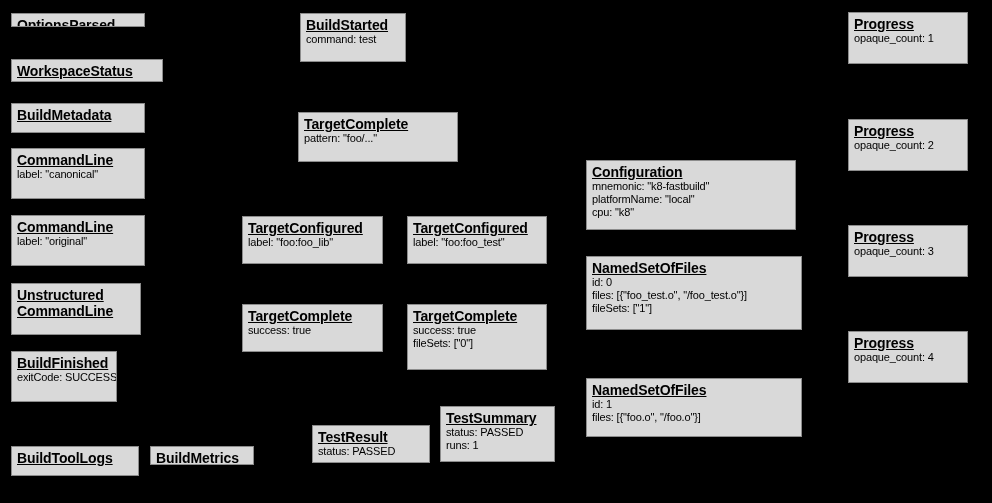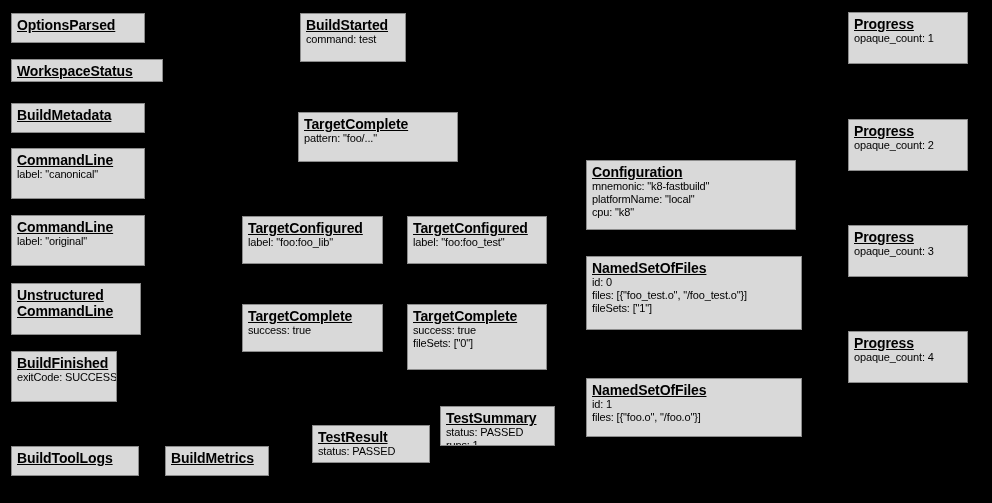--- a/index.html
+++ b/index.html
@@ -48,21 +48,21 @@
     color: #000000;
     white-space: pre;
     display: block;
     letter-spacing: -0.15px;
   }
 </style>
 </head>
 <body>
 
 <div id="canvas">
-    <div class="node" style="left: 11px; top: 13px; width: 134px; height: 30px; background: rgb(217, 217, 217); border-color: rgb(140, 140, 140); color: rgb(0, 0, 0);">
+    <div class="node" style="left: 11px; top: 13px; width: 134px; height: 14px; background: rgb(217, 217, 217); border-color: rgb(140, 140, 140); color: rgb(0, 0, 0);">
       <span class="node-title">OptionsParsed</span>
       <span class="node-attrs"></span>
     </div>
     <div class="node" style="left: 11px; top: 59px; width: 152px; height: 23px; background: rgb(217, 217, 217); border-color: rgb(140, 140, 140); color: rgb(0, 0, 0);">
       <span class="node-title">WorkspaceStatus</span>
       <span class="node-attrs"></span>
     </div>
     <div class="node" style="left: 11px; top: 103px; width: 134px; height: 30px; background: rgb(217, 217, 217); border-color: rgb(140, 140, 140); color: rgb(0, 0, 0);">
       <span class="node-title">BuildMetadata</span>
       <span class="node-attrs"></span>
@@ -87,21 +87,21 @@
     <div class="node" style="left: 11px; top: 351px; width: 106px; height: 51px; background: rgb(217, 217, 217); border-color: rgb(140, 140, 140); color: rgb(0, 0, 0);">
       <span class="node-title">BuildFinished</span>
       <span class="node-attrs">
         <span class="node-attr">exitCode: SUCCESS</span>
       </span>
     </div>
     <div class="node" style="left: 11px; top: 446px; width: 128px; height: 30px; background: rgb(217, 217, 217); border-color: rgb(140, 140, 140); color: rgb(0, 0, 0);">
       <span class="node-title">BuildToolLogs</span>
       <span class="node-attrs"></span>
     </div>
-    <div class="node" style="left: 165px; top: 446px; width: 104px; height: 30px; background: rgb(217, 217, 217); border-color: rgb(140, 140, 140); color: rgb(0, 0, 0);">
+    <div class="node" style="left: 150px; top: 446px; width: 104px; height: 19px; background: rgb(217, 217, 217); border-color: rgb(140, 140, 140); color: rgb(0, 0, 0);">
       <span class="node-title">BuildMetrics</span>
       <span class="node-attrs"></span>
     </div>
     <div class="node" style="left: 300px; top: 13px; width: 106px; height: 49px; background: rgb(217, 217, 217); border-color: rgb(140, 140, 140); color: rgb(0, 0, 0);">
       <span class="node-title">BuildStarted</span>
       <span class="node-attrs">
         <span class="node-attr">command: test</span>
       </span>
     </div>
     <div class="node" style="left: 298px; top: 112px; width: 160px; height: 50px; background: rgb(217, 217, 217); border-color: rgb(140, 140, 140); color: rgb(0, 0, 0);">
@@ -134,21 +134,21 @@
         <span class="node-attr">success: true</span>
         <span class="node-attr">fileSets: ["0"]</span>
       </span>
     </div>
     <div class="node" style="left: 312px; top: 425px; width: 118px; height: 38px; background: rgb(217, 217, 217); border-color: rgb(140, 140, 140); color: rgb(0, 0, 0);">
       <span class="node-title">TestResult</span>
       <span class="node-attrs">
         <span class="node-attr">status: PASSED</span>
       </span>
     </div>
-    <div class="node" style="left: 440px; top: 406px; width: 115px; height: 40px; background: rgb(217, 217, 217); border-color: rgb(140, 140, 140); color: rgb(0, 0, 0);">
+    <div class="node" style="left: 440px; top: 406px; width: 115px; height: 56px; background: rgb(217, 217, 217); border-color: rgb(140, 140, 140); color: rgb(0, 0, 0);">
       <span class="node-title">TestSummary</span>
       <span class="node-attrs">
         <span class="node-attr">status: PASSED</span>
         <span class="node-attr">runs: 1</span>
       </span>
     </div>
     <div class="node" style="left: 586px; top: 160px; width: 210px; height: 70px; background: rgb(217, 217, 217); border-color: rgb(140, 140, 140); color: rgb(0, 0, 0);">
       <span class="node-title">Configuration</span>
       <span class="node-attrs">
         <span class="node-attr">mnemonic: "k8-fastbuild"</span>

